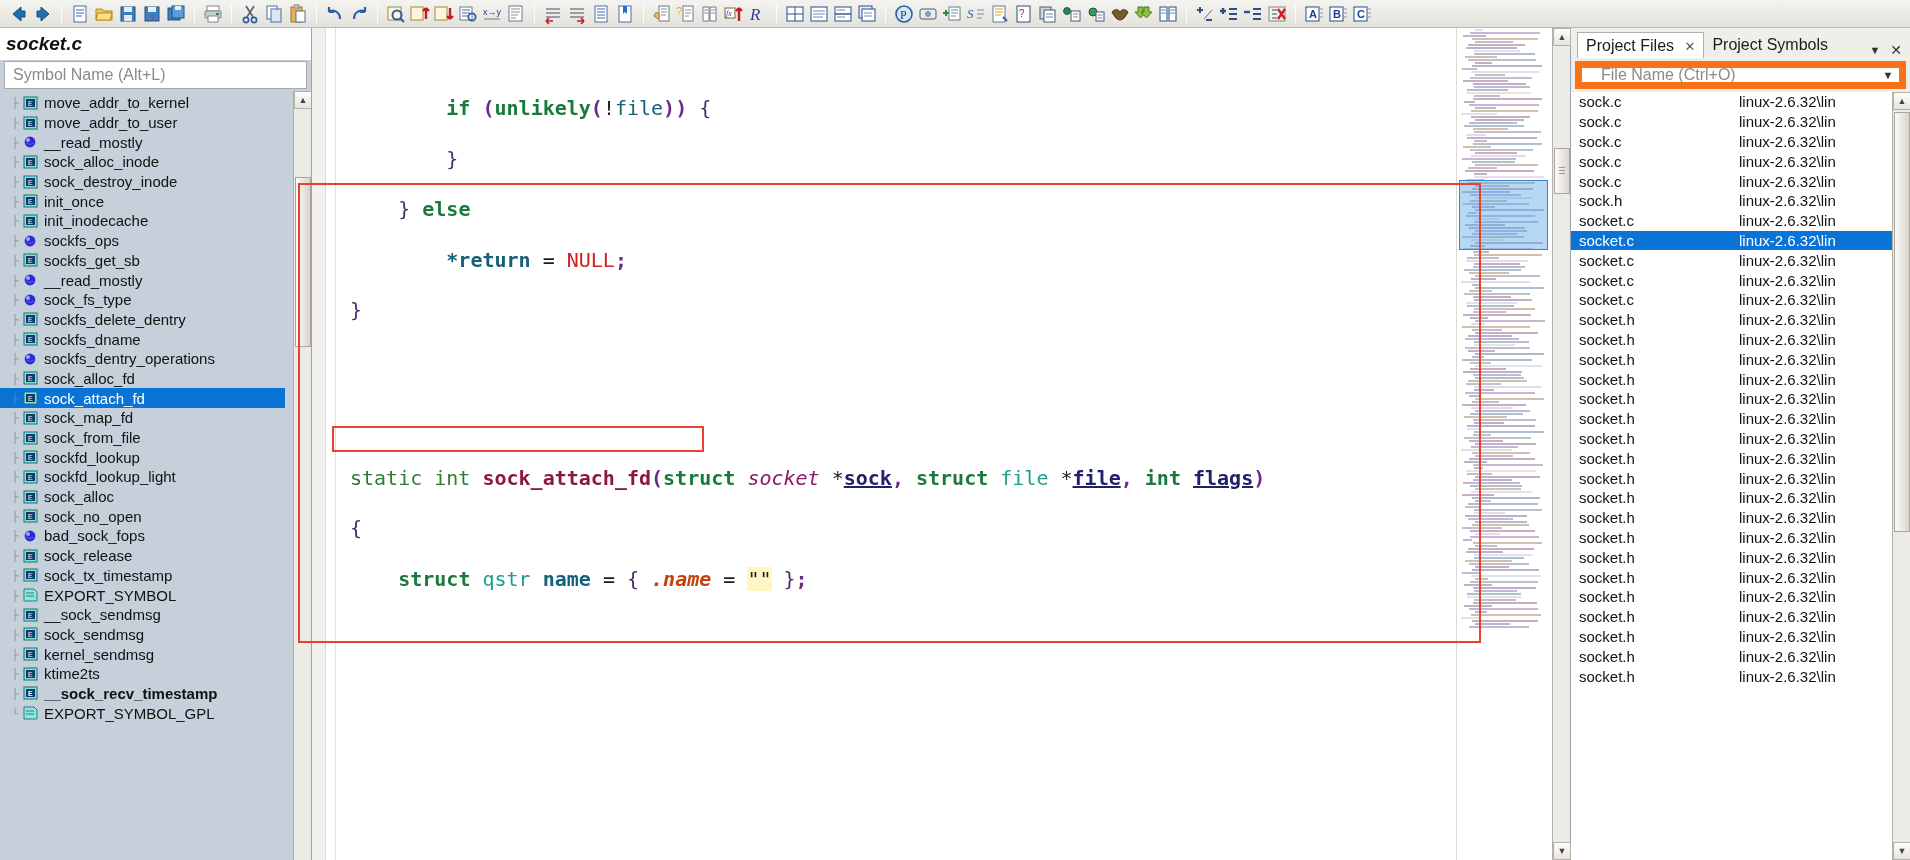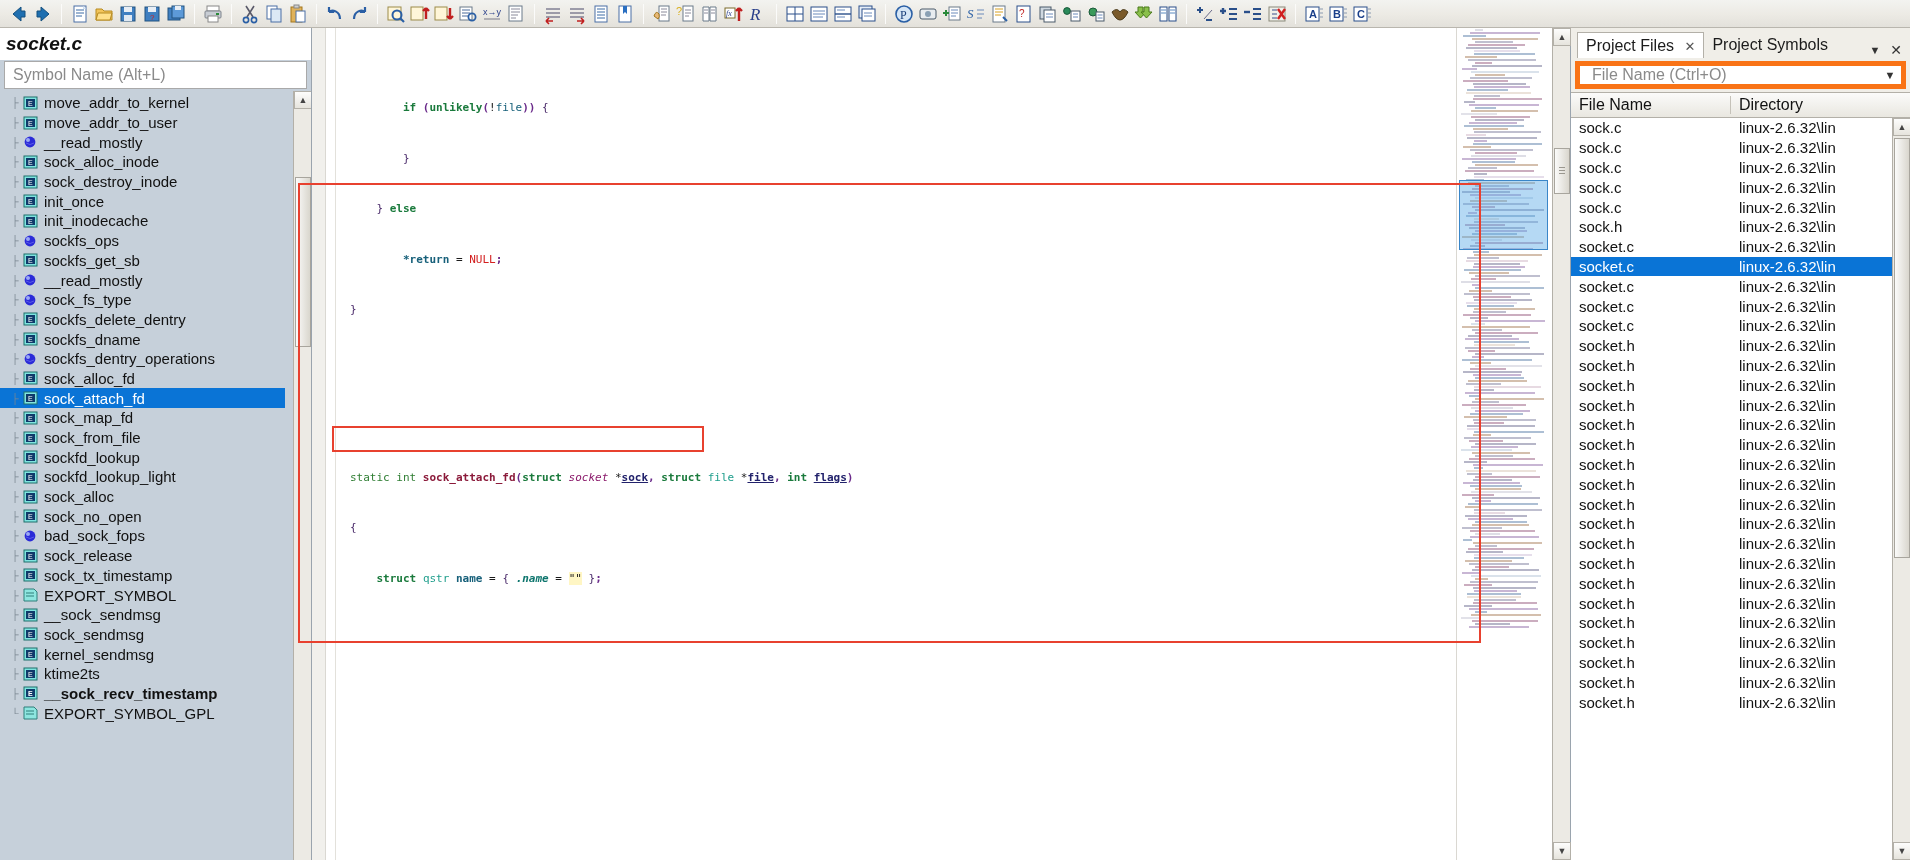--- a/index.html
+++ b/index.html
@@ -92,38 +92,38 @@
   .codewrap { flex: 1; position: relative; display: flex; min-width: 0; background: #fff; }
   .gutterbar {
     width: 14px; background: #f1f0ec; border-right: 1px solid #dad8d2;
   }
   .gutterbar2 {
     width: 10px; background: #ffffff; border-right: 1px solid #e3e1db;
   }
   .code {
     flex: 1; position: relative; overflow: hidden;
     font-family: "DejaVu Sans Mono", monospace;
-    font-size: 11px; line-height: 16.8px;
+    font-size: 20px; line-height: 16.8px;
     padding: 22px 0 0 14px; white-space: pre;
     color: #1b1b1b;
   }
   .ln { height: 16.8px; }
 
   
   .kw   { color: #1a7a3c; font-weight: bold; }          
   .kw2  { color: #2e7d32; }                              
   .fn   { color: #8b1a3a; font-weight: bold; }           
   .call { color: #1a7a3c; font-weight: bold; }           
   .type { color: #1f9e8c; }                              
   .var  { color: #17607a; }                              
   .varb { color: #17607a; font-weight: bold; }
   .par  { color: #21216b; font-weight: bold; text-decoration: underline; } 
   .parI { color: #8b1a6b; font-style: italic; }          
   .mac  { color: #d32020; }                              
-  .gvar { color: #0f766e; font-style: italic; font-weight: bold; }                              
+  .gvar { color: #c2410c; font-style: italic; font-weight: bold; }                              
   .pnc  { color: #6a2a8a; font-weight: bold; }
   .str  { background: #fff6c4; }
   .plain{ color: #1b1b1b; }
   .brace{ color: #4a2a6a; }
 
   
   .redbox {
     position: absolute; border: 2.5px solid #e8412f;
     pointer-events: none; z-index: 40;
   }
@@ -173,22 +173,22 @@
     background: #f0eee8;
   }
   .rp-tab.active {
     background: #ffffff; border: 1px solid #b3b0a8; border-bottom: 0;
     font-weight: normal;
   }
   .rp-tab .x { font-size: 13px; color: #555; margin-left: 6px; }
   .rp-tabctl { margin-left: auto; display: flex; align-items: center; gap: 10px; padding-right: 8px; }
   .rp-filter {
     margin: 3px 4px; height: 28px; background: #fff;
-    border: 5px solid #f97316; display: flex; align-items: center;
-    padding-left: 12px;
+    border: 7px solid #f97316; display: flex; align-items: center;
+    padding-left: 19px;
   }
   .rp-filter input {
     border: 0; outline: 0; flex: 1; font-size: 16px;
     font-family: "Liberation Sans", sans-serif; background: transparent; color:#333;
   }
   .rp-filter input::placeholder { color: #8a8a8a; }
   .rp-filter .chev { width: 22px; text-align: center; font-size: 11px; color: #333; }
   .rp-head {
     display: flex; height: 26px; align-items: center;
     background: linear-gradient(180deg,#fbfbfa,#e9e7e0);
@@ -1180,24 +1180,20 @@
           <span style="font-size:11px;color:#333;">▼</span>
           <span style="font-size:14px;color:#333;">✕</span>
         </div>
       </div>
 
       <div class="rp-filter">
         <input type="text" value="" placeholder="File Name (Ctrl+O)" style="">
         <span class="chev">▼</span>
       </div>
 
-      <div class="rp-head">
-        <div class="c1">File Name</div>
-        <div class="c2">Directory</div>
-      </div>
 
       <div class="rp-rows" id="file-rows">
         <div class="rp-row">
             <div class="c1">sock.c</div>
             <div class="c2">linux-2.6.32\lin</div>
           </div>
           <div class="rp-row">
             <div class="c1">sock.c</div>
             <div class="c2">linux-2.6.32\lin</div>
           </div>

